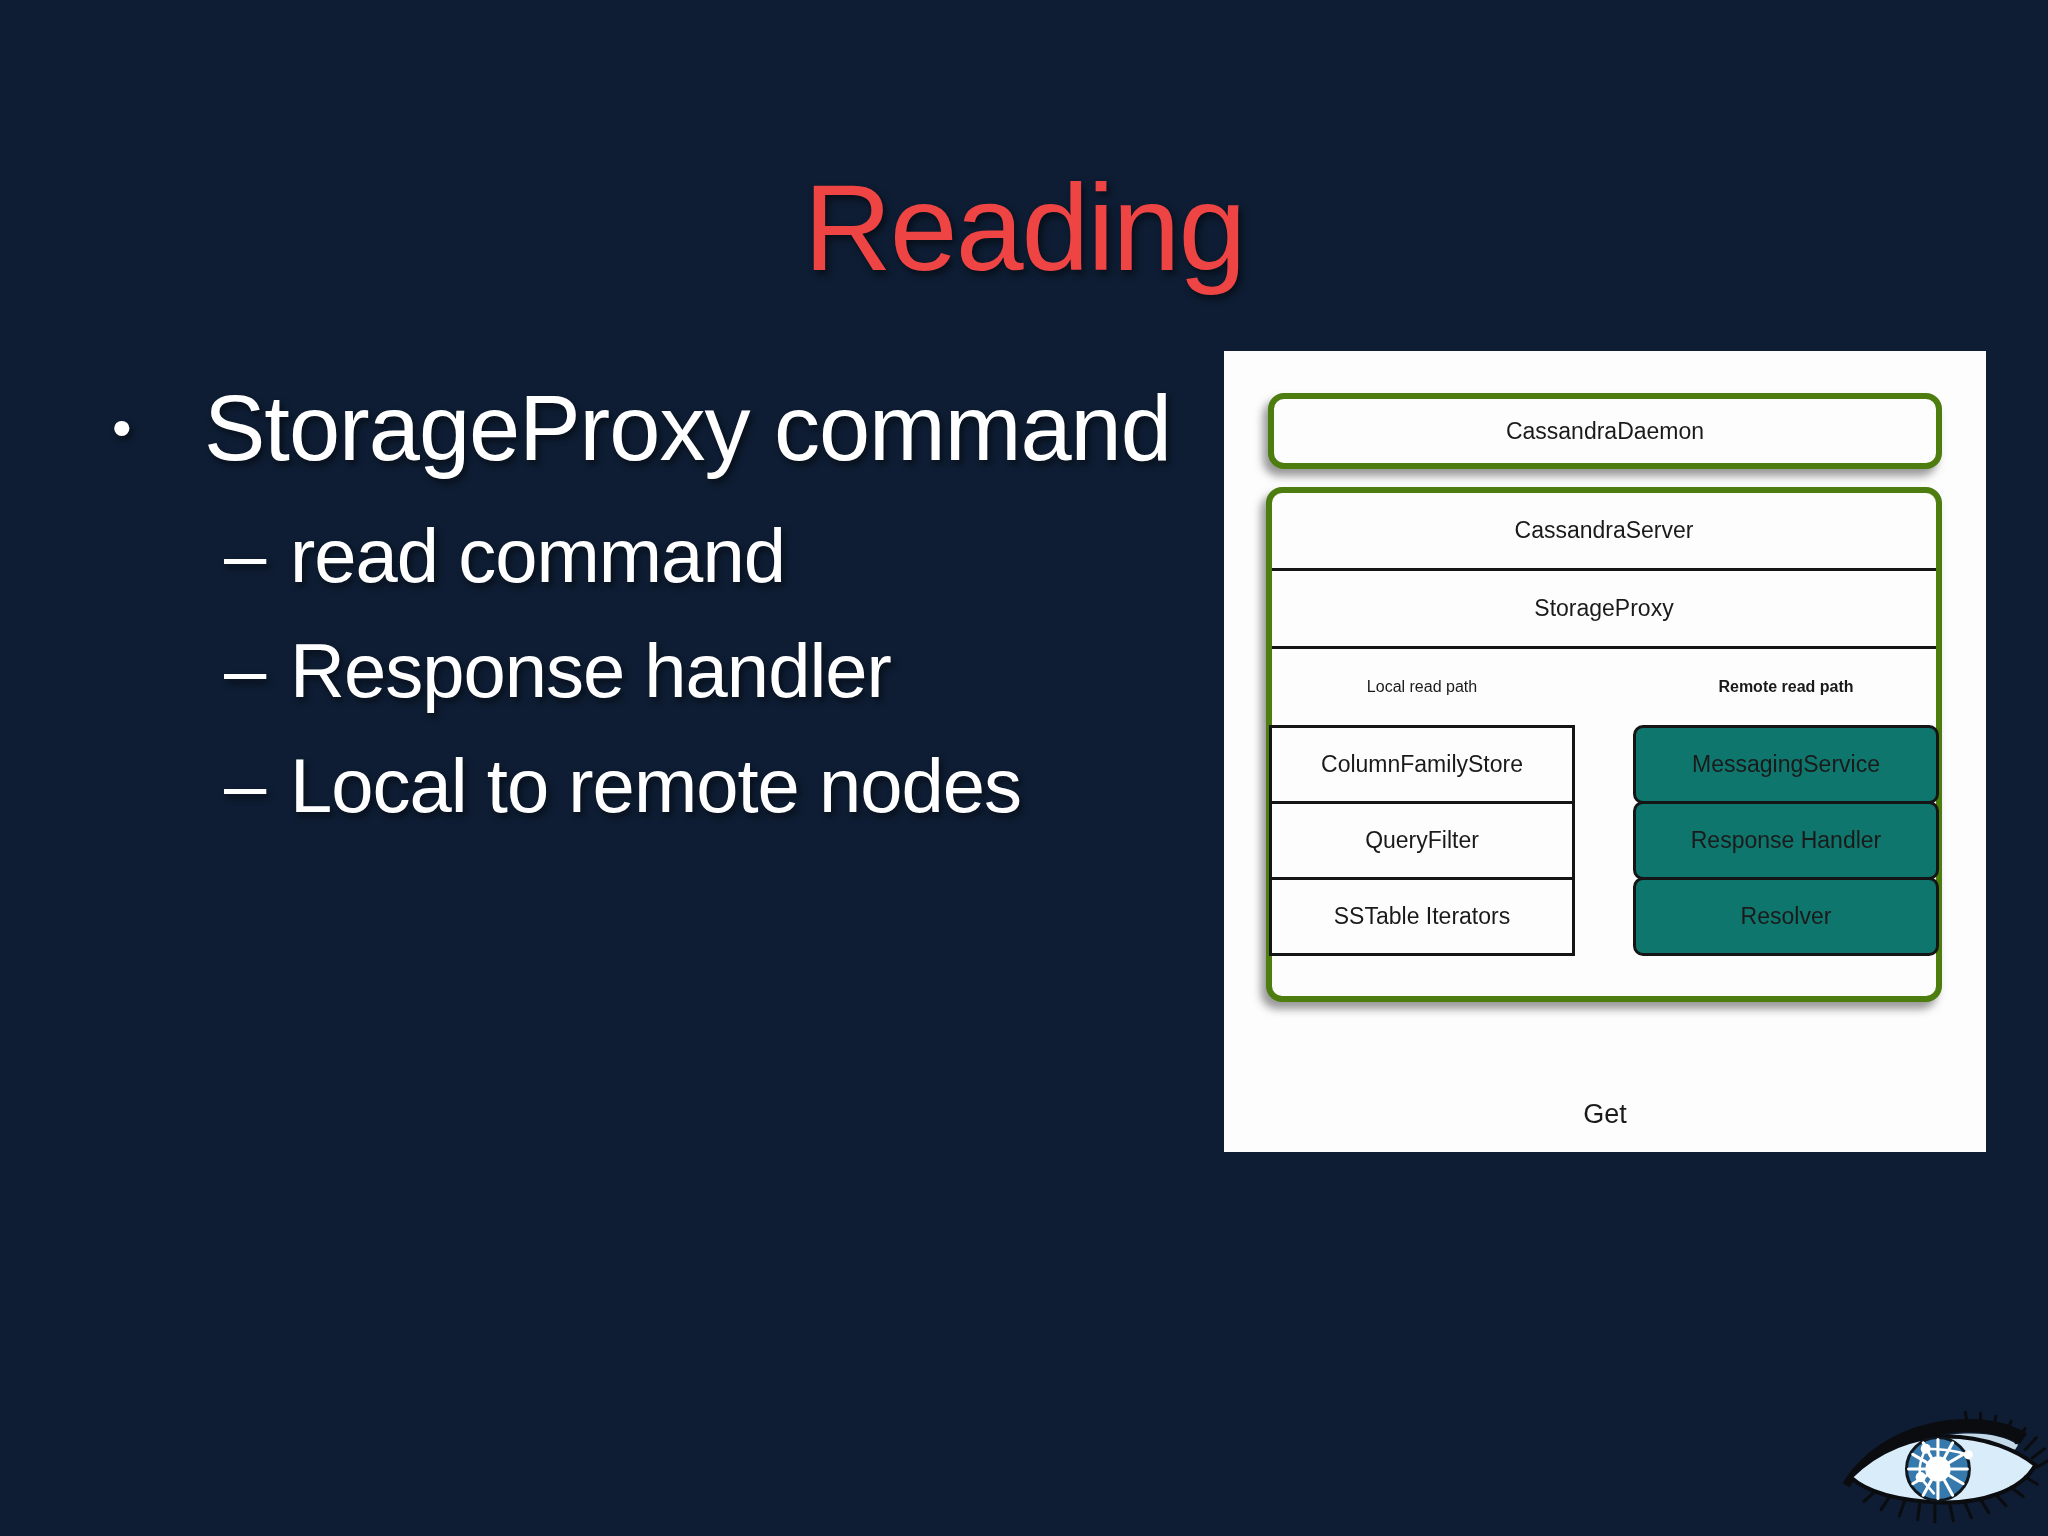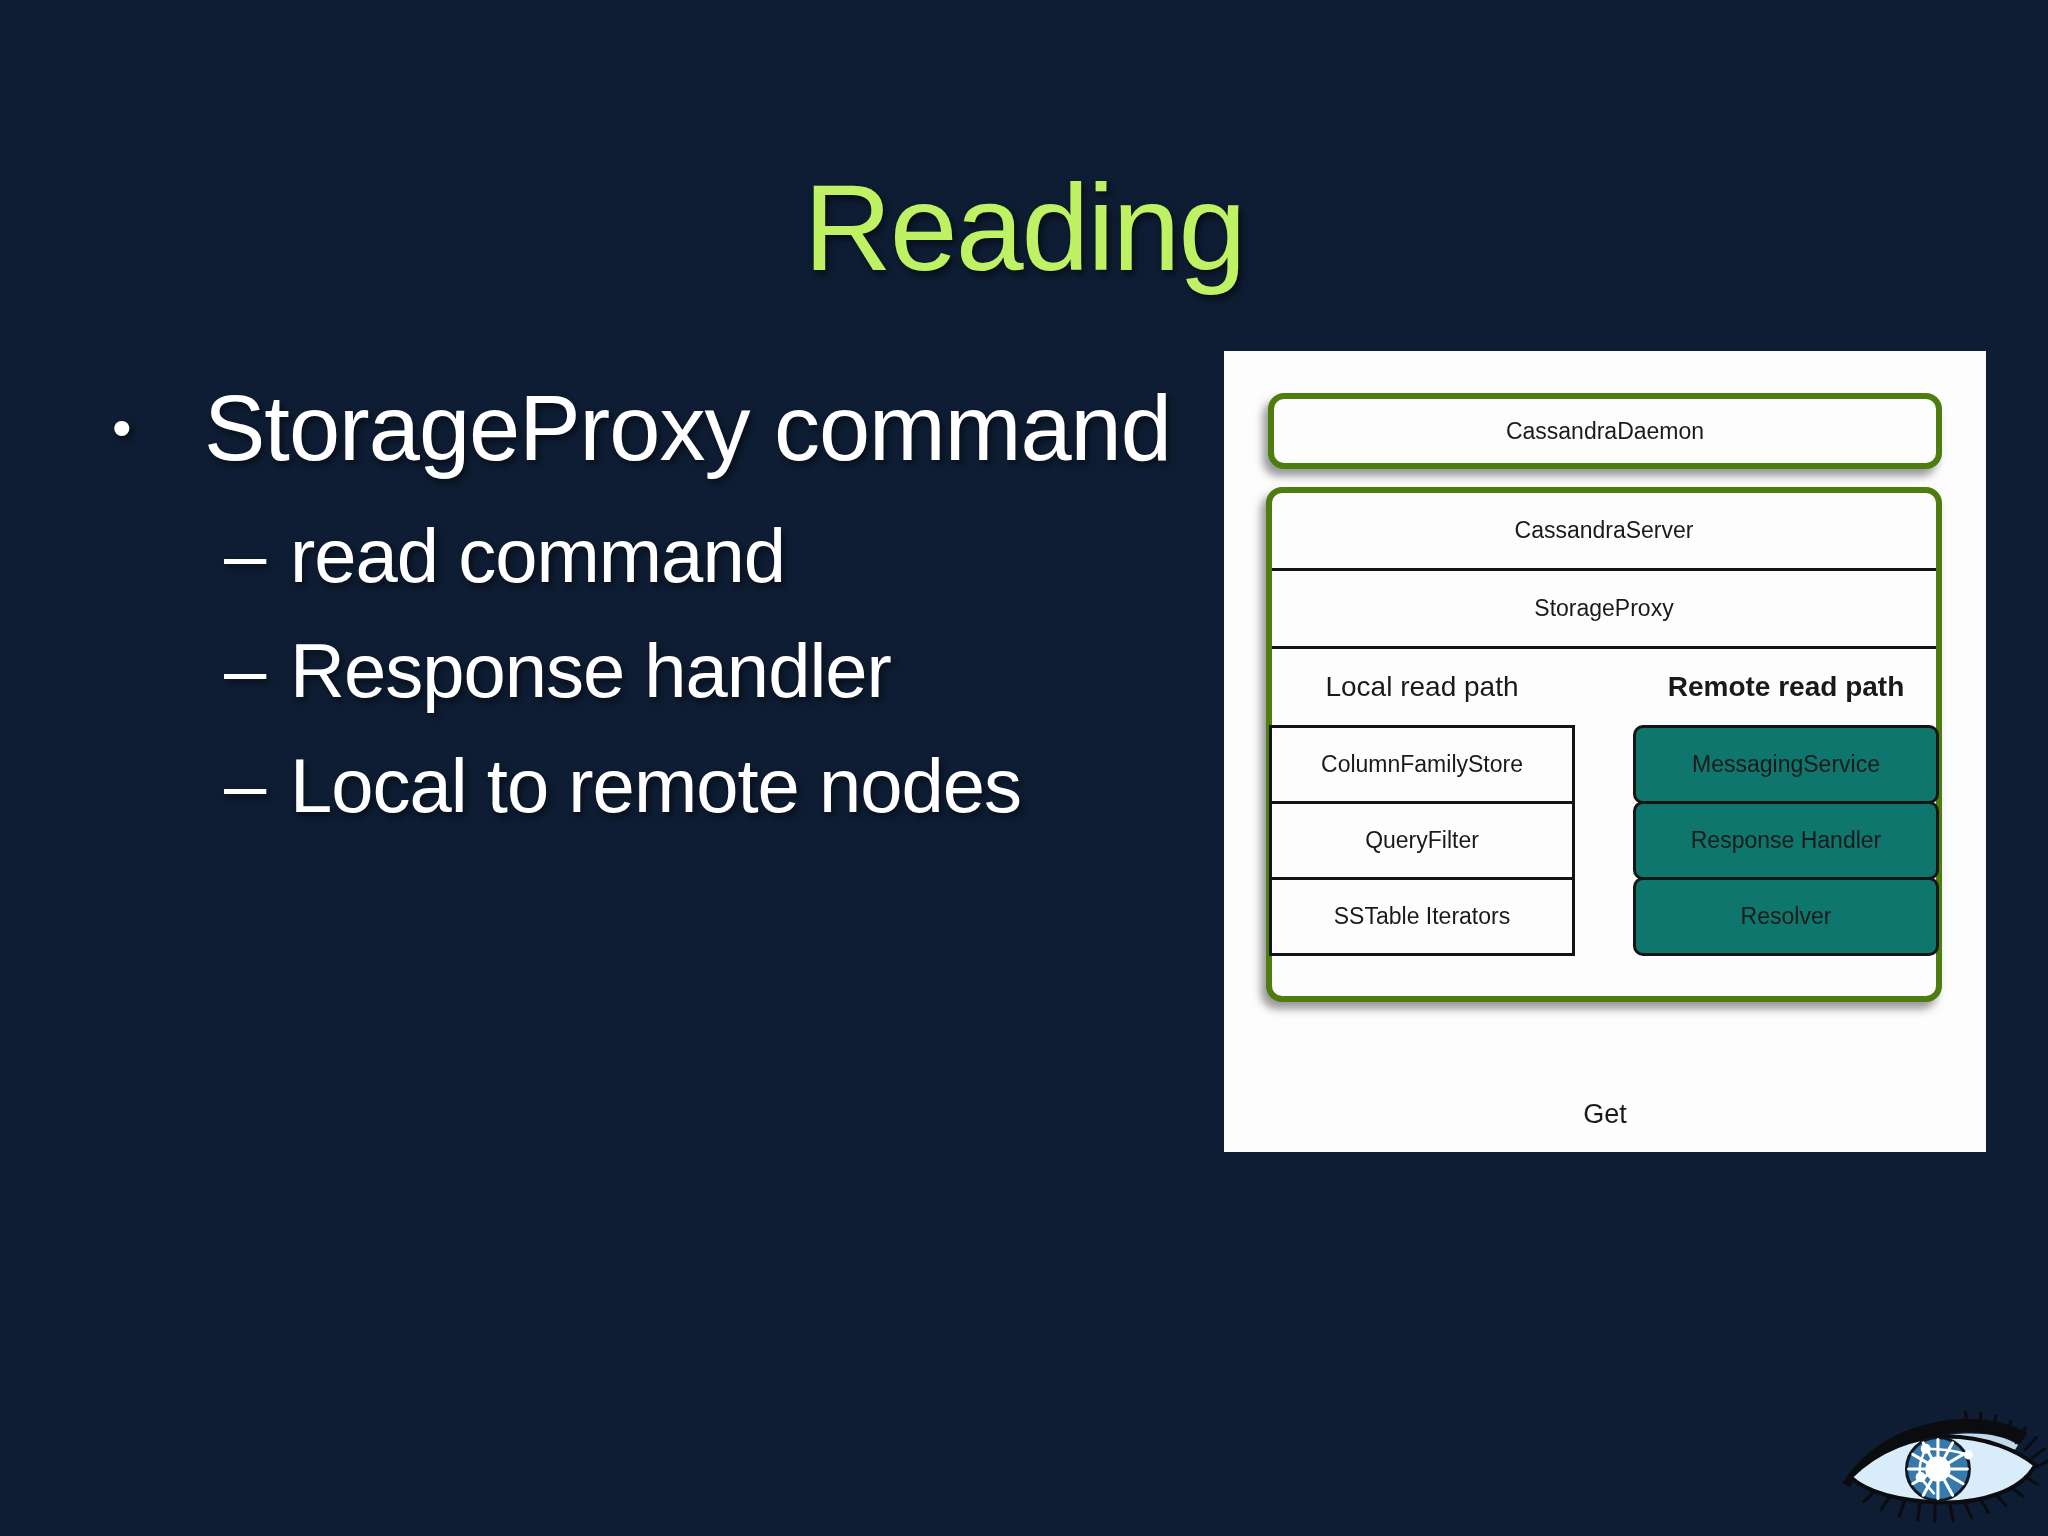--- a/index.html
+++ b/index.html
@@ -7,21 +7,21 @@
     width:2048px;height:1536px;
     background:#0e1d33;
     font-family:"Liberation Sans", sans-serif;
     position:relative;overflow:hidden;
   }
   .stage{position:absolute;inset:0;width:2048px;height:1536px;overflow:hidden;}
 
   
   .slide-title{
     position:absolute;top:158px;left:0;width:2048px;
-    text-align:center;color:#bef264;
+    text-align:center;color:#ef4444;
     font-size:122px;line-height:1.15;letter-spacing:-2px;
     text-shadow:3px 4px 7px rgba(0,0,0,.55);
   }
   .bullet-l1{
     position:absolute;top:372px;left:0;width:1180px;height:112px;
     display:flex;align-items:center;
     padding-left:112px;box-sizing:border-box;
     color:#ffffff;text-shadow:3px 4px 6px rgba(0,0,0,.5);
   }
   .bullet-l1 .marker{width:92px;font-size:56px;line-height:1;}
@@ -54,21 +54,21 @@
     border-radius:16px;
     box-shadow:-5px 7px 8px rgba(70,70,70,.55);
   }
   .row{
     box-sizing:border-box;height:78px;border-bottom:3px solid #151515;
     display:flex;align-items:center;justify-content:center;font-size:23px;
   }
   .path-row{position:relative;height:76px;}
   .path-label{
     position:absolute;top:0;height:76px;width:306px;
-    display:flex;align-items:center;justify-content:center;font-size:28px;
+    display:flex;align-items:center;justify-content:center;font-size:16px;
   }
   .path-label.local{left:-3px;}
   .path-label.remote{right:-3px;font-weight:bold;}
   .col{position:absolute;top:232px;width:306px;}
   .col.local{left:-3px;border-radius:16px;}
   .col.remote{right:-3px;}
   .cell{
     box-sizing:border-box;height:79px;border:3px solid #151515;
     display:flex;align-items:center;justify-content:center;
     font-size:23px;background:#fdfdfe;

